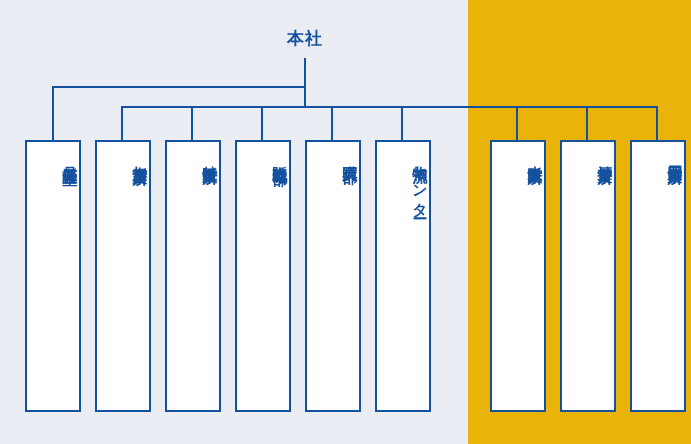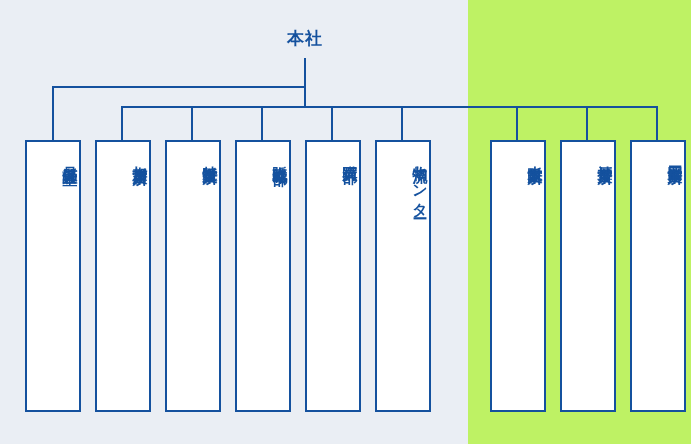--- a/index.html
+++ b/index.html
@@ -7,21 +7,21 @@
     padding: 0;
     background: #ffffff;
   }
   body {
     font-family: "DejaVu Sans", "Liberation Sans", sans-serif;
   }
   #chart-root {
     position: relative;
     width: 691px;
     height: 444px;
-    background: #bef264;
+    background: #eab308;
     overflow: hidden;
   }
   
   #bg-panel {
     position: absolute;
     left: 0;
     top: 0;
     width: 468px;
     height: 444px;
     background: #eaeef4;

